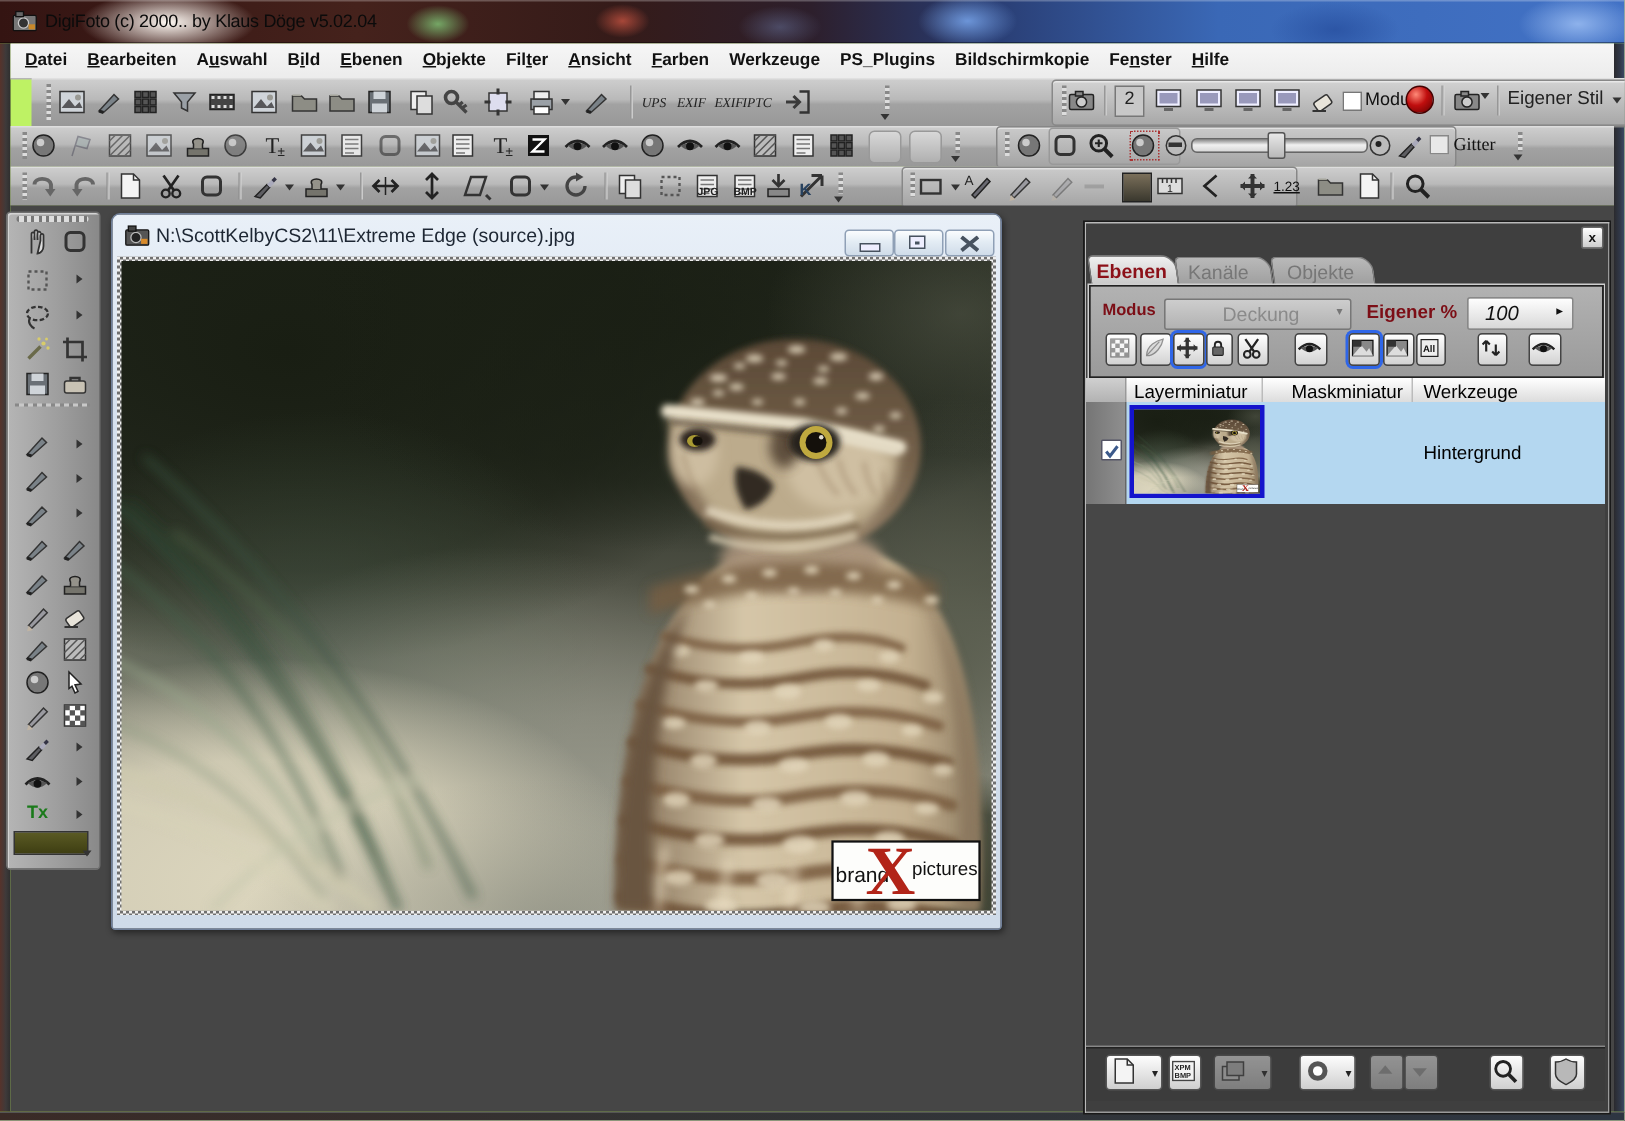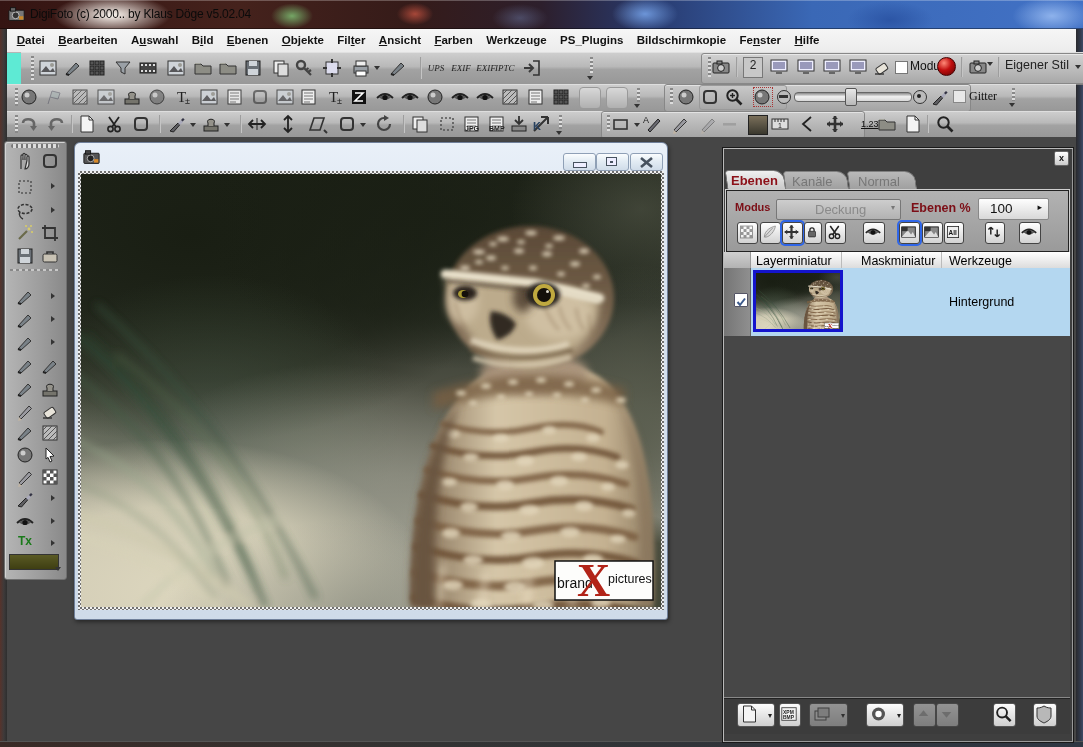--- a/index.html
+++ b/index.html
@@ -1,17 +1,17 @@
 <!DOCTYPE html>
 <html><head><meta charset="utf-8">
 <style>
   html,body{margin:0;padding:0;width:1083px;height:747px;overflow:hidden;
     font-family:"Liberation Sans",sans-serif;}
   .abs{position:absolute;}
-  #app{position:relative;width:1083px;height:747px;background:#5eead4;}
+  #app{position:relative;width:1083px;height:747px;background:#bef264;}
   .u{text-decoration:underline;}
 </style></head><body>
 <div id="app">
 
 <svg width="0" height="0" style="position:absolute">
 <defs>
 <symbol id="s-pic" viewBox="0 0 20 20">
           <rect x="2" y="3" width="16" height="14" fill="#cfd4d9" stroke="#333"></rect>
           <path d="M3 14 L8 8 L12 13 L15 10 L17 14 Z" fill="#57575a"></path>
           <circle cx="14" cy="7" r="2" fill="#9a9a94"></circle>
@@ -599,21 +599,21 @@
       <div class="abs" style="left:741px;top:4px;width:18px;height:18px;background:linear-gradient(#7a6f5a,#3a382e);border:1px solid #222;"></div>
       <svg class="abs" style="left:763px;top:3px;opacity:1.0" width="20" height="20">
         <use href="#s-ruler"></use>
       </svg>
       <svg class="abs" style="left:790px;top:3px;opacity:1.0" width="20" height="20">
         <use href="#s-angle"></use>
       </svg>
       <svg class="abs" style="left:818px;top:3px;opacity:1.0" width="20" height="20">
         <use href="#s-cross"></use>
       </svg>
-      <div class="abs" style="left:842px;top:8px;font-size:9px;color:#111;text-decoration:underline;margin-left:12px;">1.23</div>
+      <div class="abs" style="left:842px;top:8px;font-size:9px;color:#111;text-decoration:underline;">1.23</div>
       <svg class="abs" style="left:870px;top:3px;opacity:1.0" width="20" height="20">
         <use href="#s-fold"></use>
       </svg>
       <svg class="abs" style="left:896px;top:3px;opacity:1.0" width="20" height="20">
         <use href="#s-page"></use>
       </svg>
       <div class="abs" style="left:920px;top:4px;width:2px;height:18px;background:linear-gradient(90deg,#8a8a8a,#d8d8d8);"></div>
       <svg class="abs" style="left:928px;top:3px;opacity:1.0" width="20" height="20">
         <use href="#s-lens"></use>
       </svg>
@@ -712,20 +712,21 @@
       <div class="abs" style="left:51px;top:426px;width:0;height:0;border:3.5px solid transparent;border-top:4.5px solid #333;"></div>
     </div>
 
 <div class="abs" style="left:74px;top:142px;width:592px;height:476px;background:linear-gradient(#e9f0f8,#d5e0ee 30%,#cfdbe9);border:1px solid #70809a;border-radius:6px 6px 3px 3px;box-shadow:1px 2px 4px rgba(0,0,0,.45);">
  <svg class="abs" style="left:8px;top:6px" width="17" height="17" viewBox="0 0 20 20">
         <rect x="1" y="5" width="18" height="12" rx="1" fill="#555" stroke="#111"></rect>
         <circle cx="9" cy="11" r="4" fill="#222" stroke="#bbb"></circle>
         <rect x="3" y="2" width="6" height="4" fill="#444" stroke="#111"></rect>
         <rect x="13" y="12" width="5" height="4" fill="#d88a2a"></rect>
       </svg>
+ <div class="abs" style="left:29px;top:6px;font-size:13px;color:#1d2633;">N:\ScottKelbyCS2\11\Extreme Edge (source).jpg</div>
  <div class="abs" style="left:488px;top:10px;width:31px;height:16px;background:linear-gradient(#fbfdfe,#e3ecf4 45%,#d0dce9);border:1px solid #8fa0b6;border-radius:3px;">
         <div class="abs" style="left:9px;top:8px;width:12px;height:4px;background:#eef;border:1.4px solid #47525f;"></div>
       </div>
  <div class="abs" style="left:521px;top:10px;width:31px;height:16px;background:linear-gradient(#fbfdfe,#e3ecf4 45%,#d0dce9);border:1px solid #8fa0b6;border-radius:3px;">
         <div class="abs" style="left:9px;top:3px;width:9px;height:7px;border:1.6px solid #47525f;background:#eef;"></div>
         <div class="abs" style="left:12.5px;top:6.5px;width:3px;height:2px;background:#47525f;"></div>
       </div>
  <div class="abs" style="left:555px;top:10px;width:31px;height:16px;background:linear-gradient(#fbfdfe,#e3ecf4 45%,#d0dce9);border:1px solid #8fa0b6;border-radius:3px;">
         <svg class="abs" style="left:9px;top:2.5px" width="13" height="11" viewBox="0 0 13 11">
           <path d="M1 1 L12 10 M12 1 L1 10" stroke="#47525f" stroke-width="2.6"></path>
@@ -948,30 +949,30 @@
 </div>
 
 <div class="abs" style="left:722px;top:147px;width:350px;height:594px;">
       <div class="abs" style="left:0;top:0;width:350px;height:594px;background:#3f3f3f;border:1px solid #191919;box-shadow:inset 1px 1px 0 #b9b9b9, inset -1px -1px 0 #9a9a9a;"></div>
       <div class="abs" style="left:332px;top:4px;width:13px;height:13px;background:linear-gradient(#fff,#ccc);border:1px solid #666;border-radius:2px;font-size:9px;font-weight:bold;color:#111;text-align:center;line-height:12px;">x</div>
       <div class="abs" style="left:4px;top:23px;width:57px;height:20px;background:linear-gradient(#f0f0f0,#c6c6c6);border:1px solid #777;border-bottom:none;border-radius:4px 10px 0 0;transform:skewX(8deg);"></div>
       <div class="abs" style="left:9px;top:26px;font-size:13px;font-weight:bold;color:#8c1018;">Ebenen</div>
       <div class="abs" style="left:62px;top:24px;width:62px;height:19px;background:linear-gradient(#b9b9b9,#9d9d9d);border:1px solid #808080;border-bottom:none;border-radius:4px 10px 0 0;transform:skewX(8deg);"></div>
       <div class="abs" style="left:70px;top:27px;font-size:13px;color:#777;">Kanäle</div>
       <div class="abs" style="left:126px;top:24px;width:66px;height:19px;background:linear-gradient(#b9b9b9,#9d9d9d);border:1px solid #808080;border-bottom:none;border-radius:4px 10px 0 0;transform:skewX(8deg);"></div>
-      <div class="abs" style="left:136px;top:27px;font-size:13px;color:#777;">Normal</div>
+      <div class="abs" style="left:136px;top:27px;font-size:13px;color:#777;">Objekte</div>
       <div class="abs" style="left:4px;top:43px;width:341px;height:60px;background:linear-gradient(#b2b2b2,#9a9a9a);border:1px solid #222;box-shadow:0 0 0 1px #cfcfcf;"></div>
       <div class="abs" style="left:13px;top:54px;font-size:11px;font-weight:bold;color:#7c0e16;">Modus</div>
       <div class="abs" style="left:54px;top:52px;width:123px;height:19px;background:linear-gradient(#cdcdcd,#b2b2b2);border:1px solid #777;border-radius:2px;">
         <span style="position:absolute;left:38px;top:2px;font-size:13px;color:#8a8a8a;">Deckung</span>
         <span style="position:absolute;right:5px;top:3px;font-size:8px;color:#777;">▾</span>
       </div>
-      <div class="abs" style="left:189px;top:54px;font-size:12.5px;font-weight:bold;color:#7c0e16;">Ebenen %</div>
+      <div class="abs" style="left:189px;top:54px;font-size:12.5px;font-weight:bold;color:#7c0e16;">Eigener %</div>
       <div class="abs" style="left:256px;top:51px;width:69px;height:20px;background:linear-gradient(#fefefe,#d8d8d8);border:1px solid #888;border-radius:2px;">
-        <span style="position:absolute;left:11px;top:2px;font-size:13.5px;color:#111;">100</span>
+        <span style="position:absolute;left:11px;top:2px;font-size:13.5px;color:#111;font-style:italic;">100</span>
         <span style="position:absolute;right:6px;top:3px;font-size:9px;color:#111;">▸</span>
       </div>
       <div class="abs" style="left:15px;top:75px;width:19px;height:20px;background:linear-gradient(#ffffff,#d2d2d2);border:1px solid #444;border-radius:3px;">
         <svg width="17" height="18" style="opacity:.55;margin:0;display:block" viewBox="0 0 20 20">
           <use href="#s-checker"></use>
         </svg>
       </div>
       <div class="abs" style="left:38px;top:75px;width:19px;height:20px;background:linear-gradient(#ffffff,#d2d2d2);border:1px solid #444;border-radius:3px;">
         <svg width="17" height="18" style="opacity:.55;margin:0;display:block" viewBox="0 0 20 20">
           <use href="#s-feather"></use>

